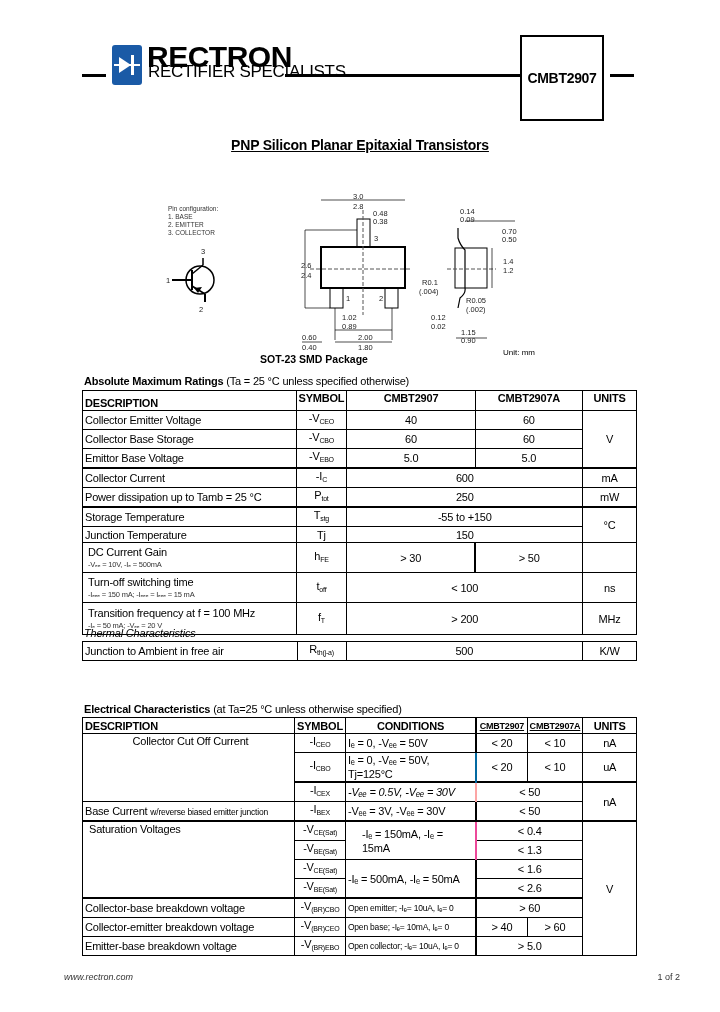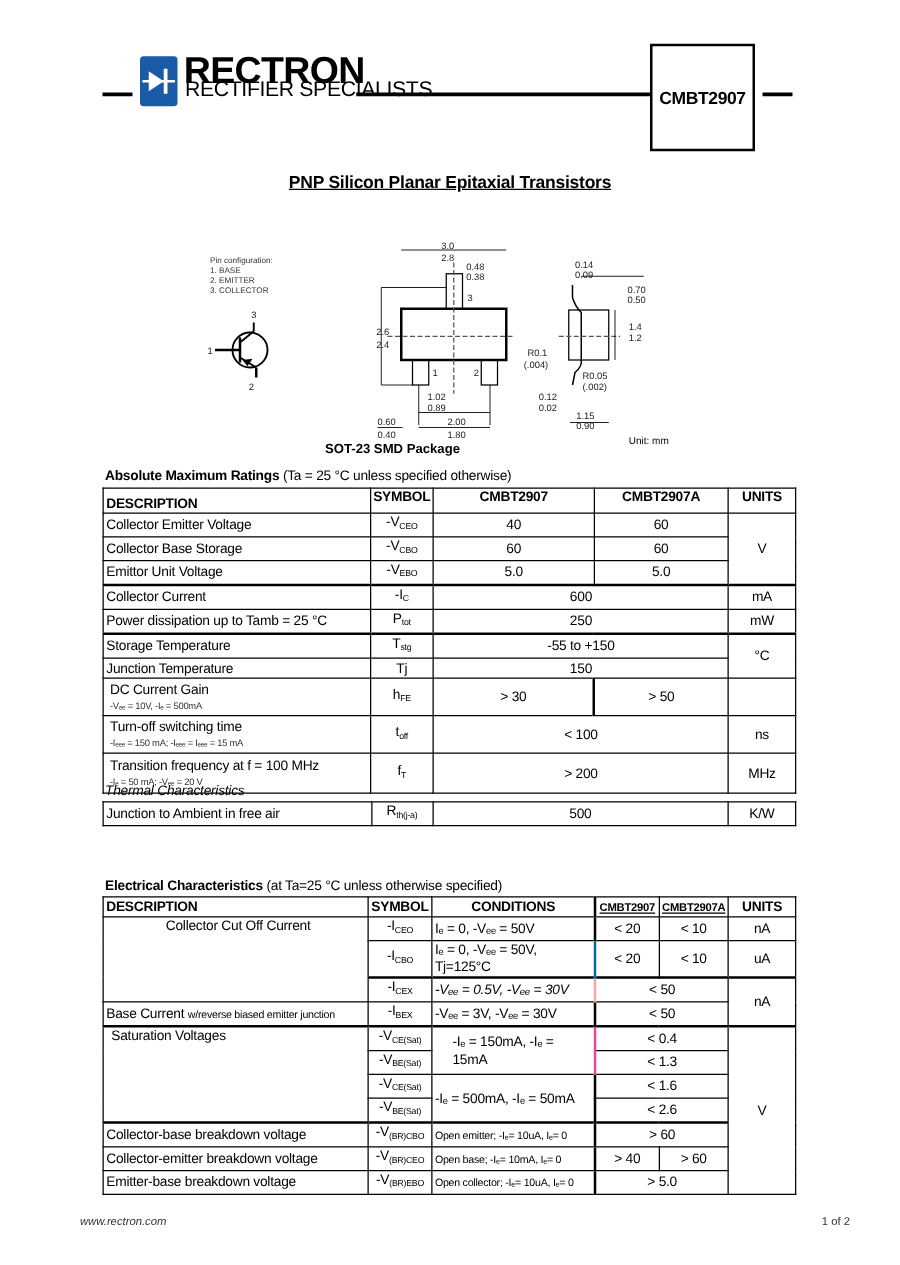--- a/index.html
+++ b/index.html
@@ -151,21 +151,21 @@
     <td class="c">60</td>
     <td class="c" rowspan="3">V</td>
   </tr>
   <tr>
     <td>Collector Base Storage</td>
     <td class="c"><span>-V</span><span class="sub">CBO</span></td>
     <td class="c">60</td>
     <td class="c">60</td>
   </tr>
   <tr>
-    <td>Emittor Unit Voltage</td>
+    <td>Emittor Base Voltage</td>
     <td class="c"><span>-V</span><span class="sub">EBO</span></td>
     <td class="c">5.0</td>
     <td class="c">5.0</td>
   </tr>
   <tr class="thick">
     <td>Collector Current</td>
     <td class="c"><span>-I</span><span class="sub">C</span></td>
     <td class="c" colspan="2">600</td>
     <td class="c">mA</td>
   </tr>

